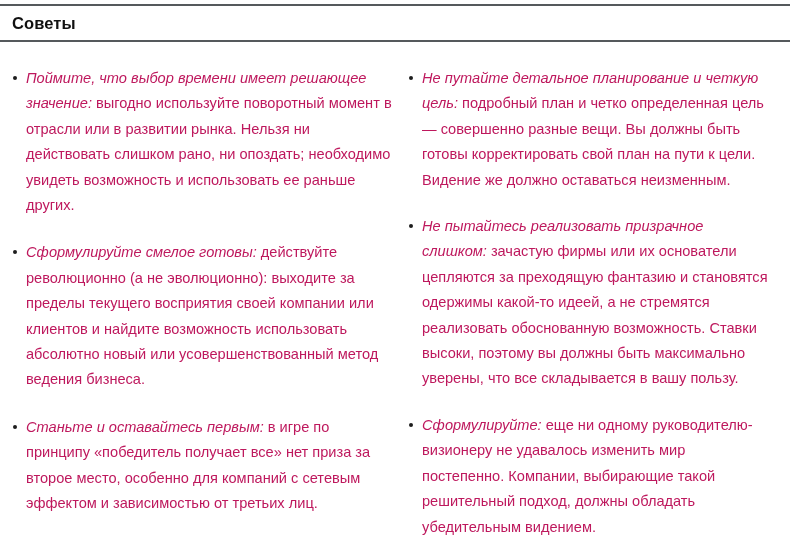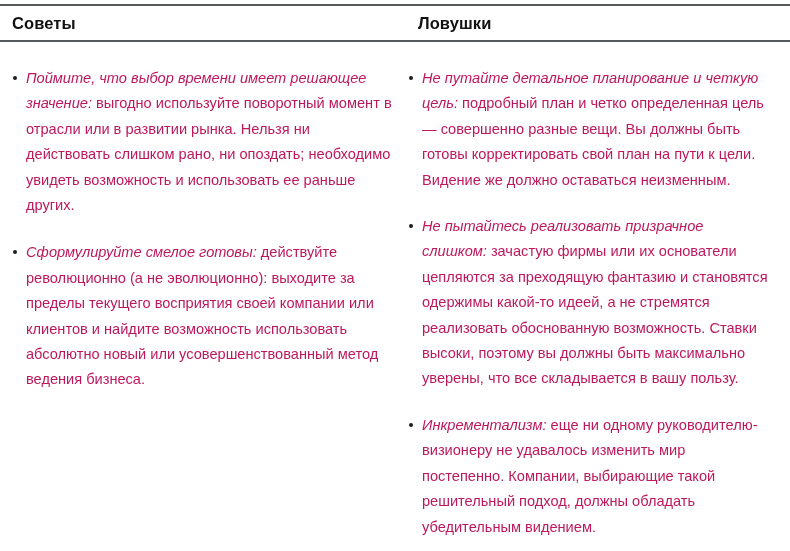--- a/index.html
+++ b/index.html
@@ -107,57 +107,60 @@
 </head>
 <body>
 
 <div class="page">
 
   <div class="rule rule-top"></div>
   <div class="rule rule-header"></div>
 
   <div class="header-row">
     <div class="header-cell left">Советы</div>
-    <div class="header-cell right">Ловушки</div>
   </div>
 
   <div class="columns">
 
     <div class="col left">
       <ul class="bullet-list">
 
         <li class="bullet-item">
           <span class="bullet-dot"></span>
           <span class="lead">Поймите, что выбор времени имеет решающее значение:</span><span class="body-text"> выгодно используйте поворотный момент в отрасли или в развитии рынка. Нельзя ни действовать слишком рано, ни опоздать; необходимо увидеть возможность и использовать ее раньше других.</span>
         </li>
 
         <li class="bullet-item">
           <span class="bullet-dot"></span>
           <span class="lead">Сформулируйте смелое готовы:</span><span class="body-text"> действуйте революционно (а не эволюционно): выходите за пределы текущего восприятия своей компании или клиентов и найдите возможность использовать абсолютно новый или усовершенствованный метод ведения бизнеса.</span>
         </li>
 
+        <li class="bullet-item">
+          <span class="bullet-dot"></span>
+          <span class="lead">Станьте и оставайтесь первым:</span><span class="body-text"> в игре по принципу «победитель получает все» нет приза за второе место, особенно для компаний с сетевым эффектом и зависимостью от третьих лиц.</span>
+        </li>
 
       </ul>
     </div>
 
     <div class="col right">
       <ul class="bullet-list">
 
         <li class="bullet-item">
           <span class="bullet-dot"></span>
           <span class="lead">Не путайте детальное планирование и четкую цель:</span><span class="body-text"> подробный план и четко определенная цель — совершенно разные вещи. Вы должны быть готовы корректировать свой план на пути к цели. Видение же должно оставаться неизменным.</span>
         </li>
 
         <li class="bullet-item">
           <span class="bullet-dot"></span>
           <span class="lead">Не пытайтесь реализовать призрачное слишком:</span><span class="body-text"> зачастую фирмы или их основатели цепляются за преходящую фантазию и становятся одержимы какой-то идеей, а не стремятся реализовать обоснованную возможность. Ставки высоки, поэтому вы должны быть максимально уверены, что все складывается в вашу пользу.</span>
         </li>
 
         <li class="bullet-item">
           <span class="bullet-dot"></span>
-          <span class="lead">Инкрементализм:</span><span class="body-text"> еще ни одному руководителю-визионеру не удавалось изменить мир постепенно. Компании, выбирающие такой решительный подход, должны обладать убедительным видением.</span>
+          <span class="lead">Сформулируйте:</span><span class="body-text"> еще ни одному руководителю-визионеру не удавалось изменить мир постепенно. Компании, выбирающие такой решительный подход, должны обладать убедительным видением.</span>
         </li>
 
       </ul>
     </div>
 
   </div>
 </div>
 
 </body></html>

